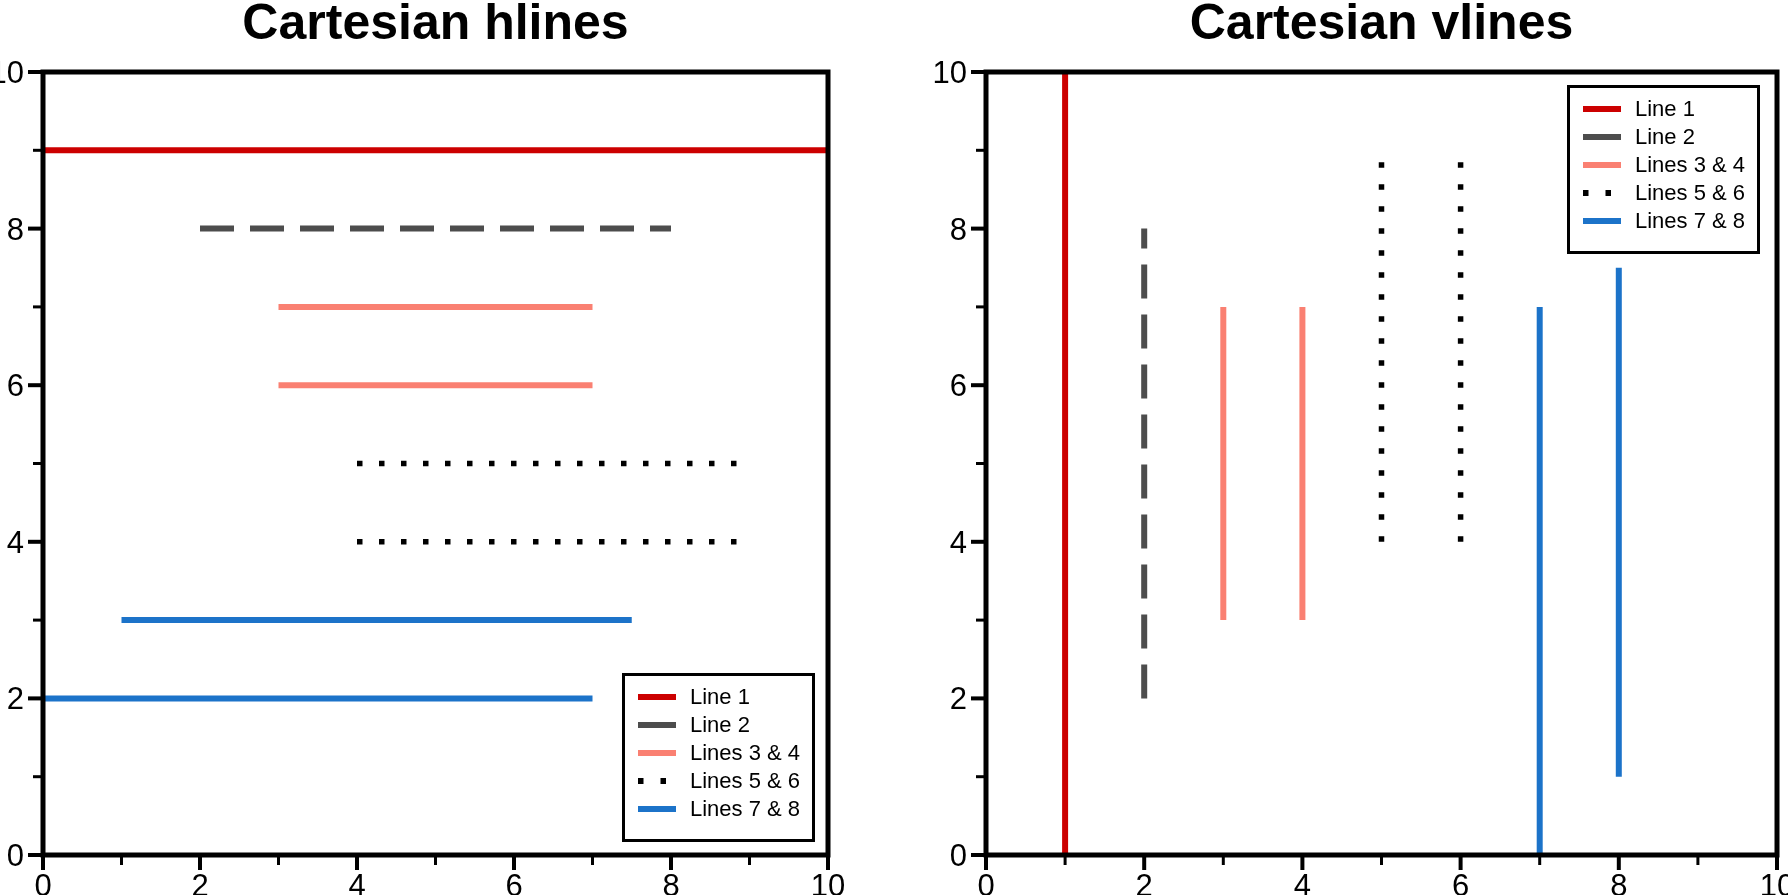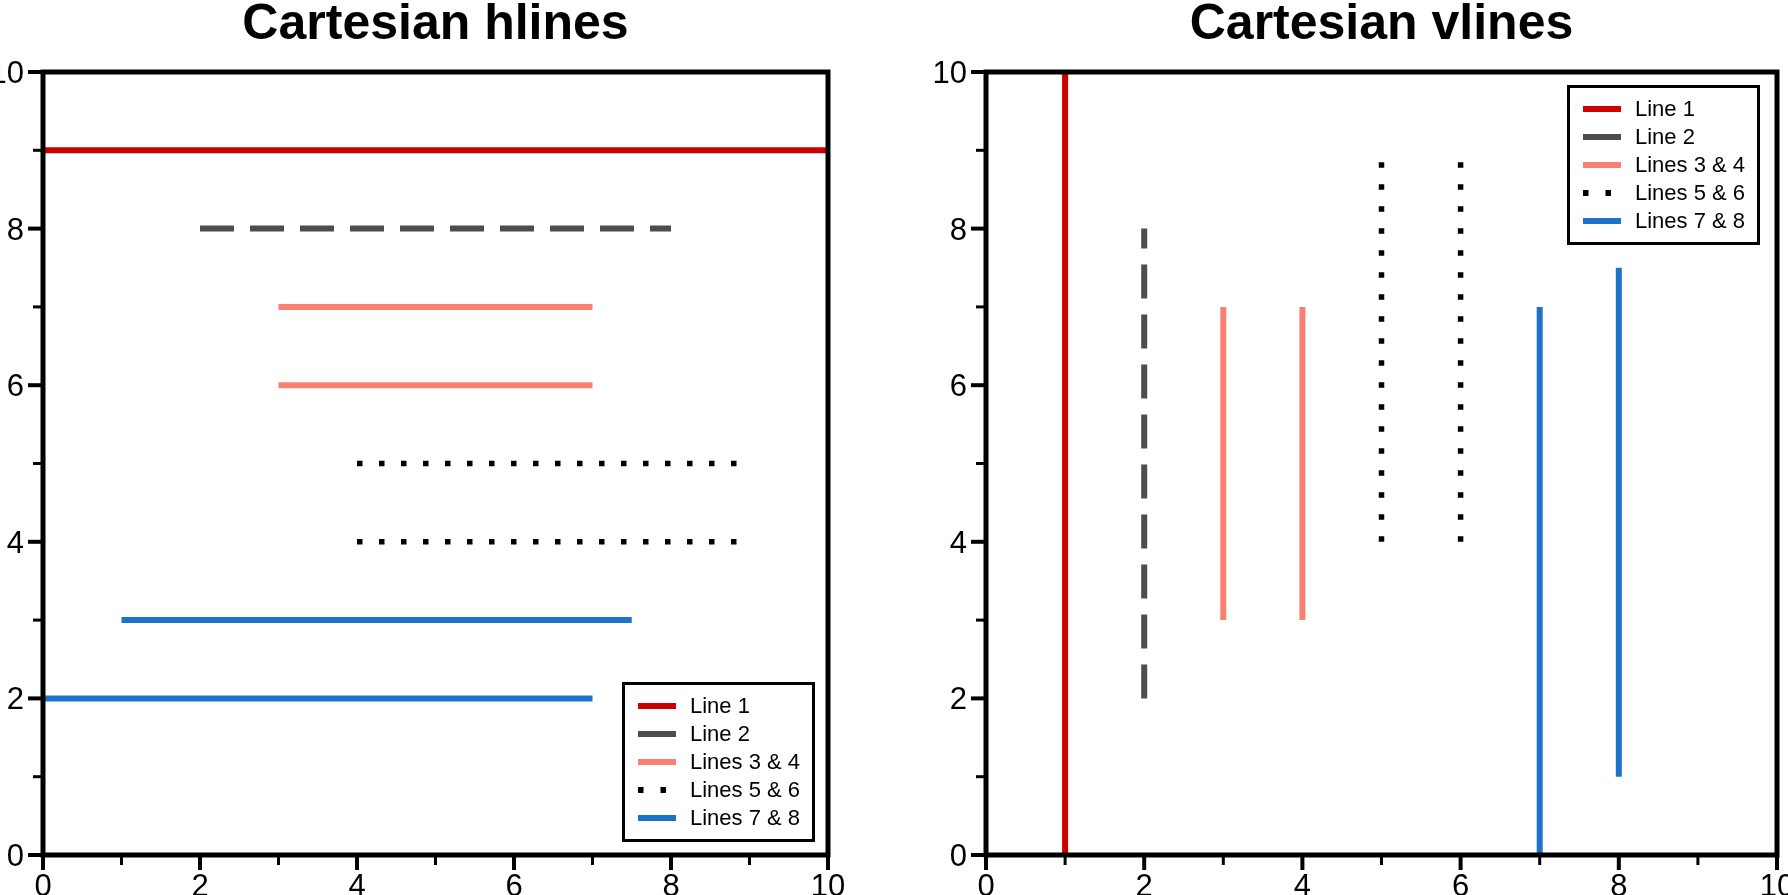--- a/index.html
+++ b/index.html
@@ -24,21 +24,21 @@
   }
   .ticklabel{
     font-family:"Liberation Sans", sans-serif;
     font-size:31px;
     fill:#000;
   }
   .legend-box{
     position:absolute;
     background:#ffffff;
     border:3px solid #000;
-    padding:7px 12px 7px 12px;
+    padding:7px 12px 16px 12px;
     display:flex;
     flex-direction:column;
     justify-content:center;
   }
   .legend-row{
     display:flex;
     align-items:center;
     height:28px;
     gap:13px;
   }

